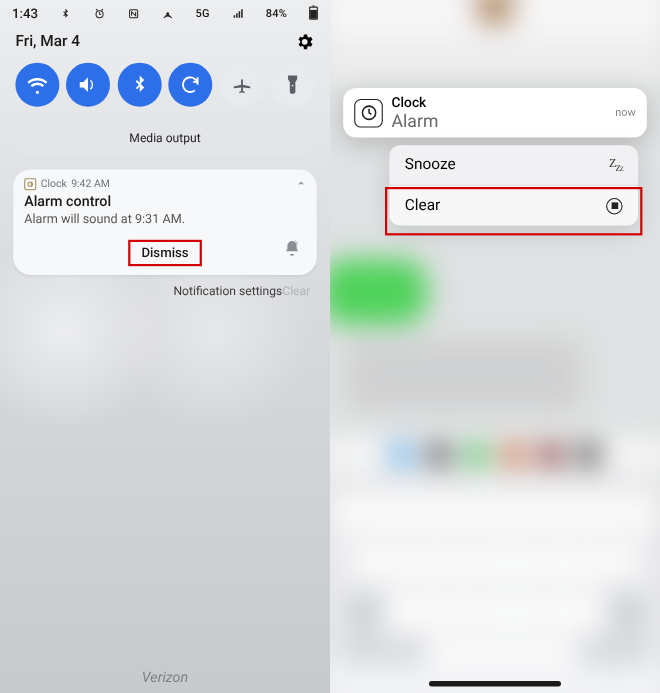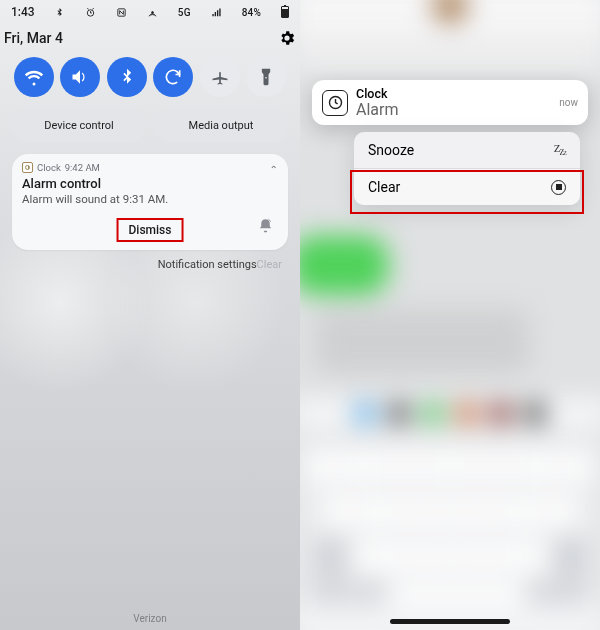--- a/index.html
+++ b/index.html
@@ -13,21 +13,21 @@
     linear-gradient(#eceef0, #d9dbde 40%, #c7c9cc);
     color:#1a1a1a;
   }
   .sb { display:flex; justify-content:space-between; align-items:center; padding:5px 11px 0; font-size:12px; font-weight:500; }
   .sb-right { display:flex; align-items:center; gap:20px; font-size:10px; letter-spacing:.2px; }
   .sb-ic { width:11px; height:11px; display:inline-flex; align-items:center; justify-content:center; color:#222; }
   .batt { position:relative; width:8px; height:12px; border:1px solid #222; border-radius:1px; }
   .batt:before { content:""; position:absolute; top:-2px; left:2px; width:2px; height:1px; background:#222; }
   .batt:after { content:""; position:absolute; bottom:0; left:0; right:0; height:84%; background:#222; }
 
-  .hdr { display:flex; justify-content:space-between; align-items:center; padding:10px 4px 6px; }
+  .hdr { display:flex; justify-content:space-between; align-items:center; padding:10px 14px 6px; }
   .hdr .date { font-size:14px; font-weight:500; }
   .gear { width:18px; height:18px; color:#000; }
   .qs { display:flex; justify-content:space-between; padding:4px 14px 8px; }
   .qs-btn { width:40px; height:40px; border-radius:50%; display:flex; align-items:center; justify-content:center; color:#fff; }
   .qs-on { background:#2c6fe8; }
   .qs-off { background:#e8eaee; color:#5a5f66; }
 
   .pills { display:flex; gap:8px; padding:4px 12px 8px; }
   .pill { flex:1; background:#e3e5e9; border-radius:22px; text-align:center; font-size:11px; padding:10px 0; color:#1d1d1d; }
 
@@ -40,21 +40,21 @@
   .card-title { font-size:13px; font-weight:500; margin-top:3px; }
   .card-msg { font-size:11.5px; color:#555; margin-top:1px; }
   .card-actions { position:relative; height:30px; margin-top:6px; }
   .dismiss { position:absolute; left:50%; top:6px; transform:translateX(-50%); font-size:12px; font-weight:500; padding:3px 10px; border:2px solid #d40000; }
   .bell { position:absolute; right:4px; top:5px; color:#8b8f95; }
   .bell svg { width:17px; height:17px; }
 
   .under { display:flex; justify-content:flex-end; gap:0; padding:8px 18px; font-size:11px; }
   .notif-set { color:#3d3d3d; }
   .clear { color:#b0b3b8; }
-  .carrier { position:absolute; bottom:6px; left:0; right:0; text-align:center; font-size:10px; color:#7f8083; }
+  .carrier { position:absolute; bottom:6px; left:0; right:0; text-align:center; font-size:13px; color:#7f8083;font-style:italic; }
 
   
   .panel-right { width:300px; height:630px; position:relative; background:#dfe1e2; overflow:hidden; }
   .blurbg { position:absolute; inset:0; filter:blur(12px); transform:scale(1.06); }
   .blur-band { position:absolute; left:0; right:0; }
   .bb-top { top:0; height:50px; background:#f6f6f7; }
   .bb-nav { top:50px; height:36px; background:#ededee; }
   .bb-bubble { top:240px; right:22px; width:92px; height:56px; background:#4fd25a; border-radius:22px; }
   .bb-avatar { top:6px; left:50%; width:34px; height:34px; margin-left:-17px; background:#b08a65; border-radius:50%; }
   .bb-text1 { top:310px; left:24px; width:200px; height:60px; background:#cfd0d1; border-radius:12px; }
@@ -174,21 +174,20 @@
         </svg>
       </div>
     <div class="qs-btn qs-off">
         <svg width="20" height="20" viewBox="0 0 24 24" fill="currentColor">
           <path d="M7 2h10v4l-2 3v11a2 2 0 01-2 2h-2a2 2 0 01-2-2V9L7 6V2zm5 10a1 1 0 100 2 1 1 0 000-2z"></path>
         </svg>
       </div>
   </div>
 
   <div class="pills">
-    <div class="pill">Device control</div>
     <div class="pill">Media output</div>
   </div>
 
   <div class="card">
     <div class="card-top">
       <span class="card-app-ic"></span>
       <span>Clock</span>
       <span>9:42 AM</span>
     </div>
     <span class="card-chev">⌃</span>

